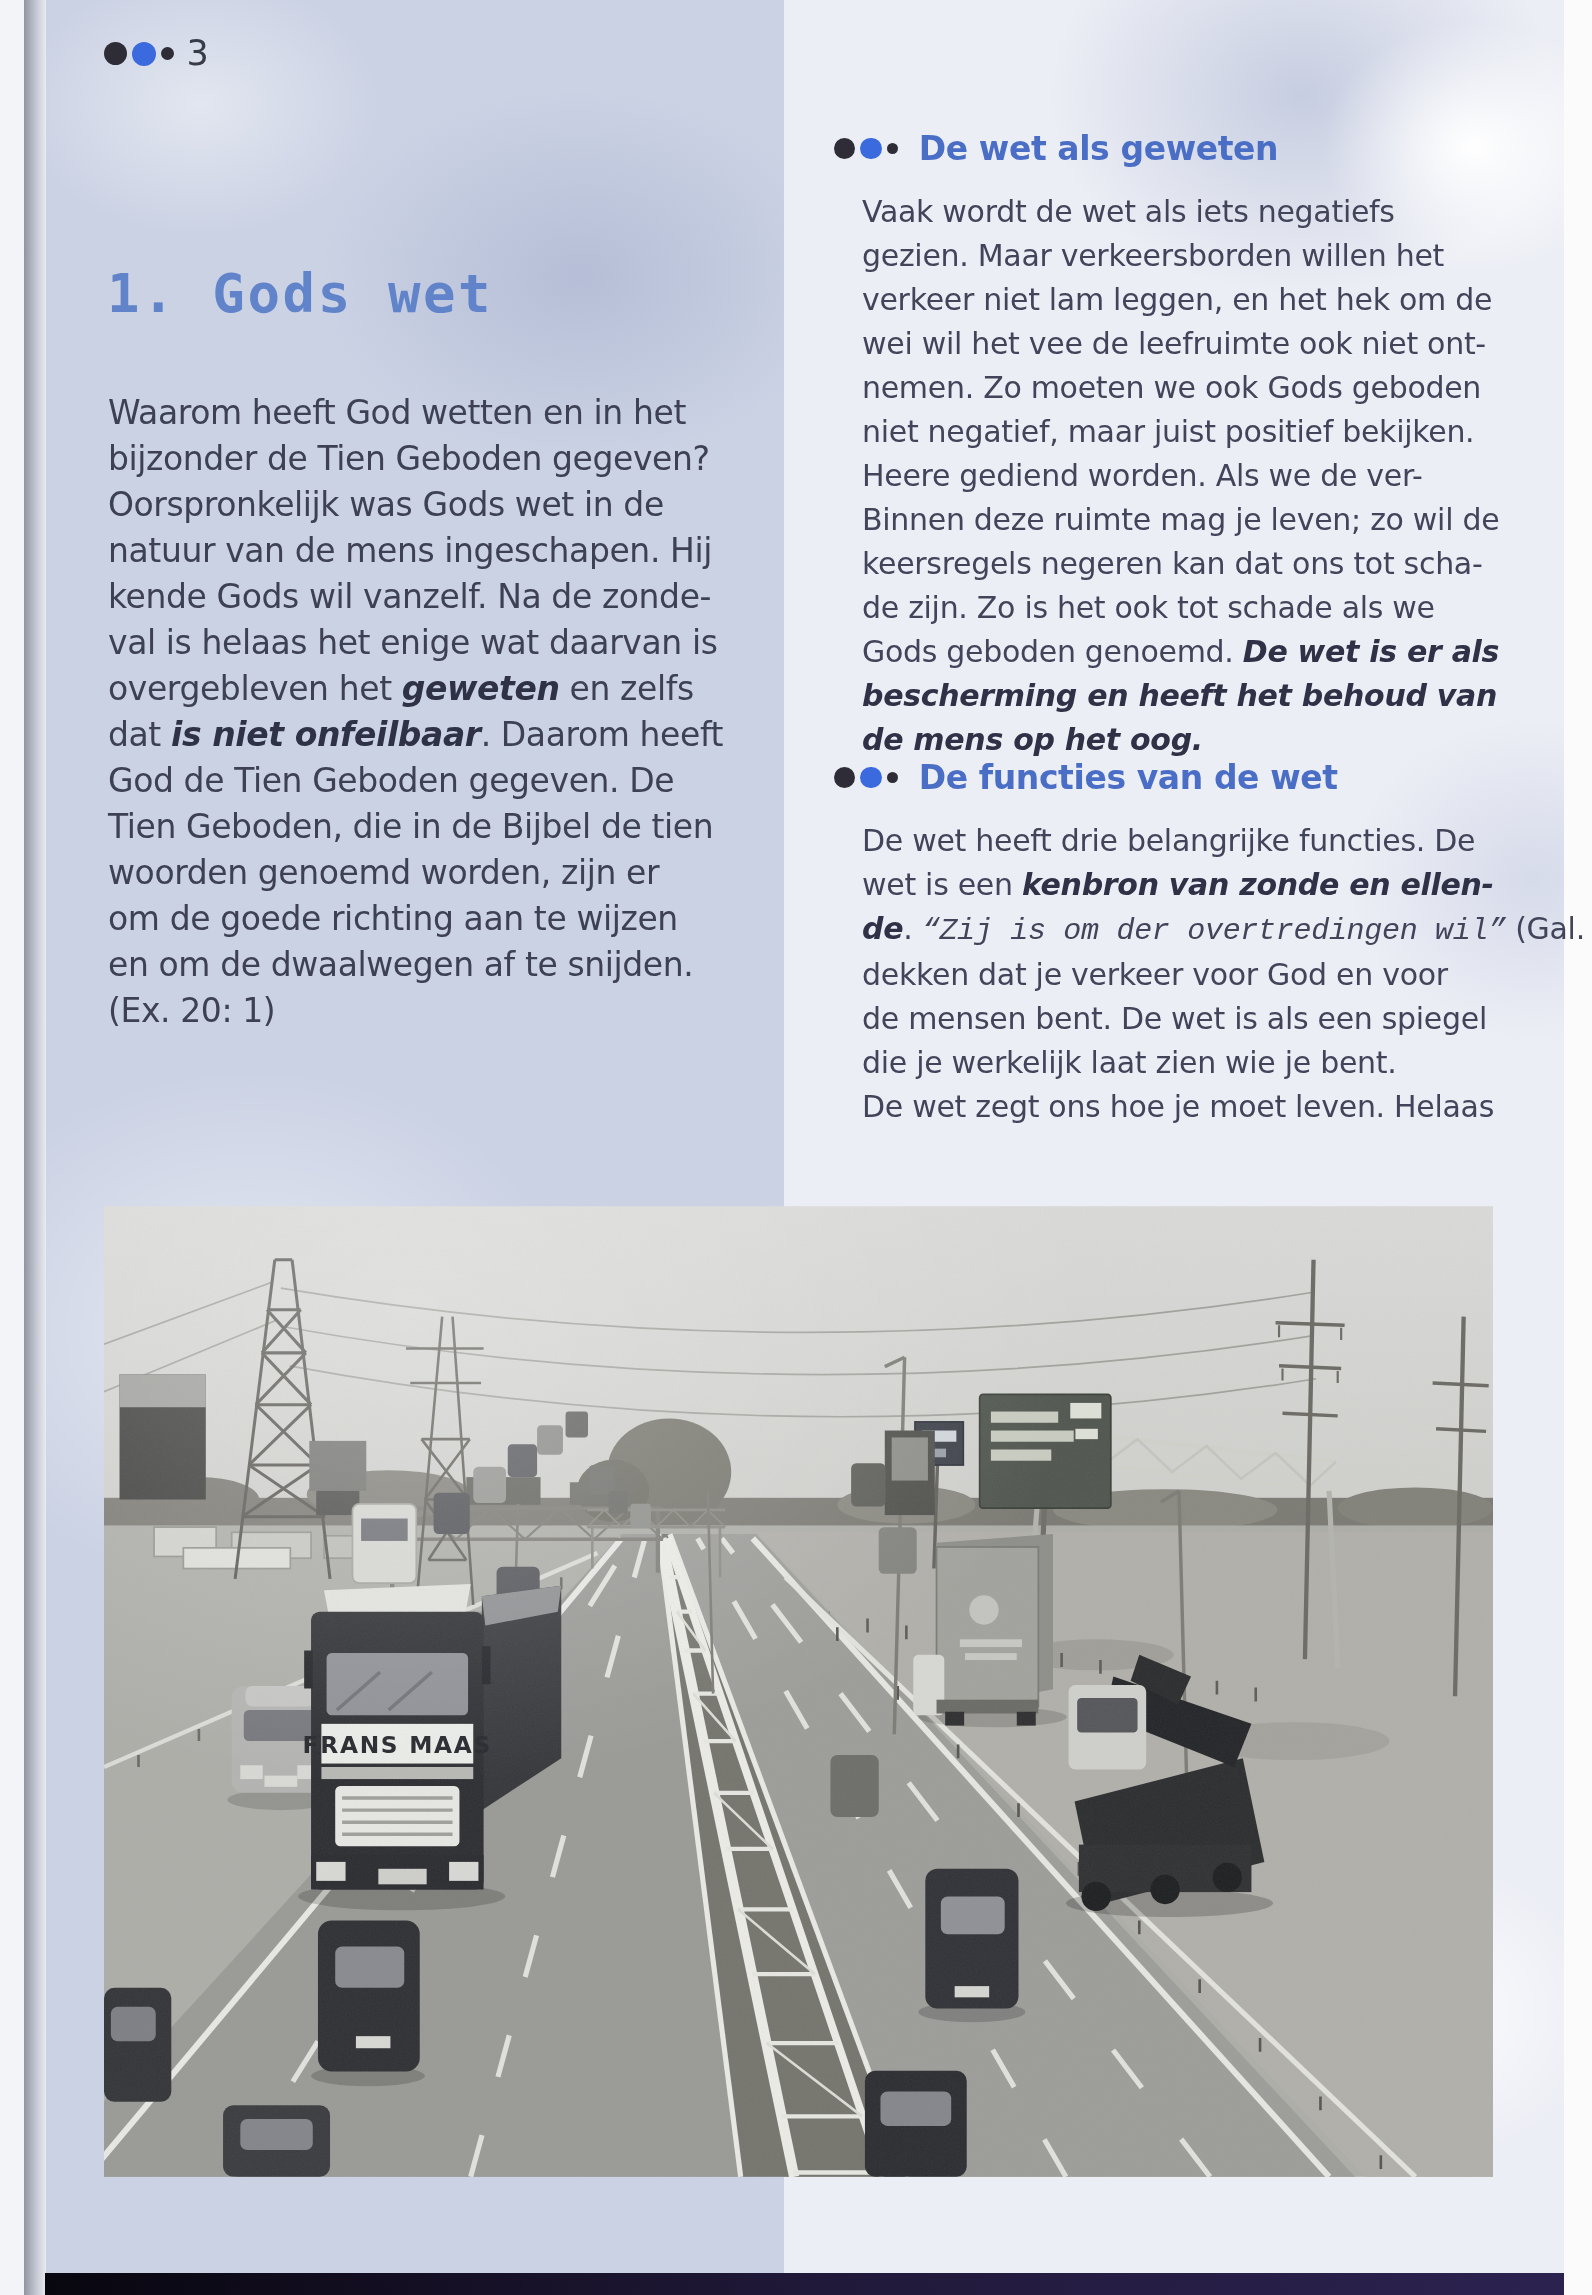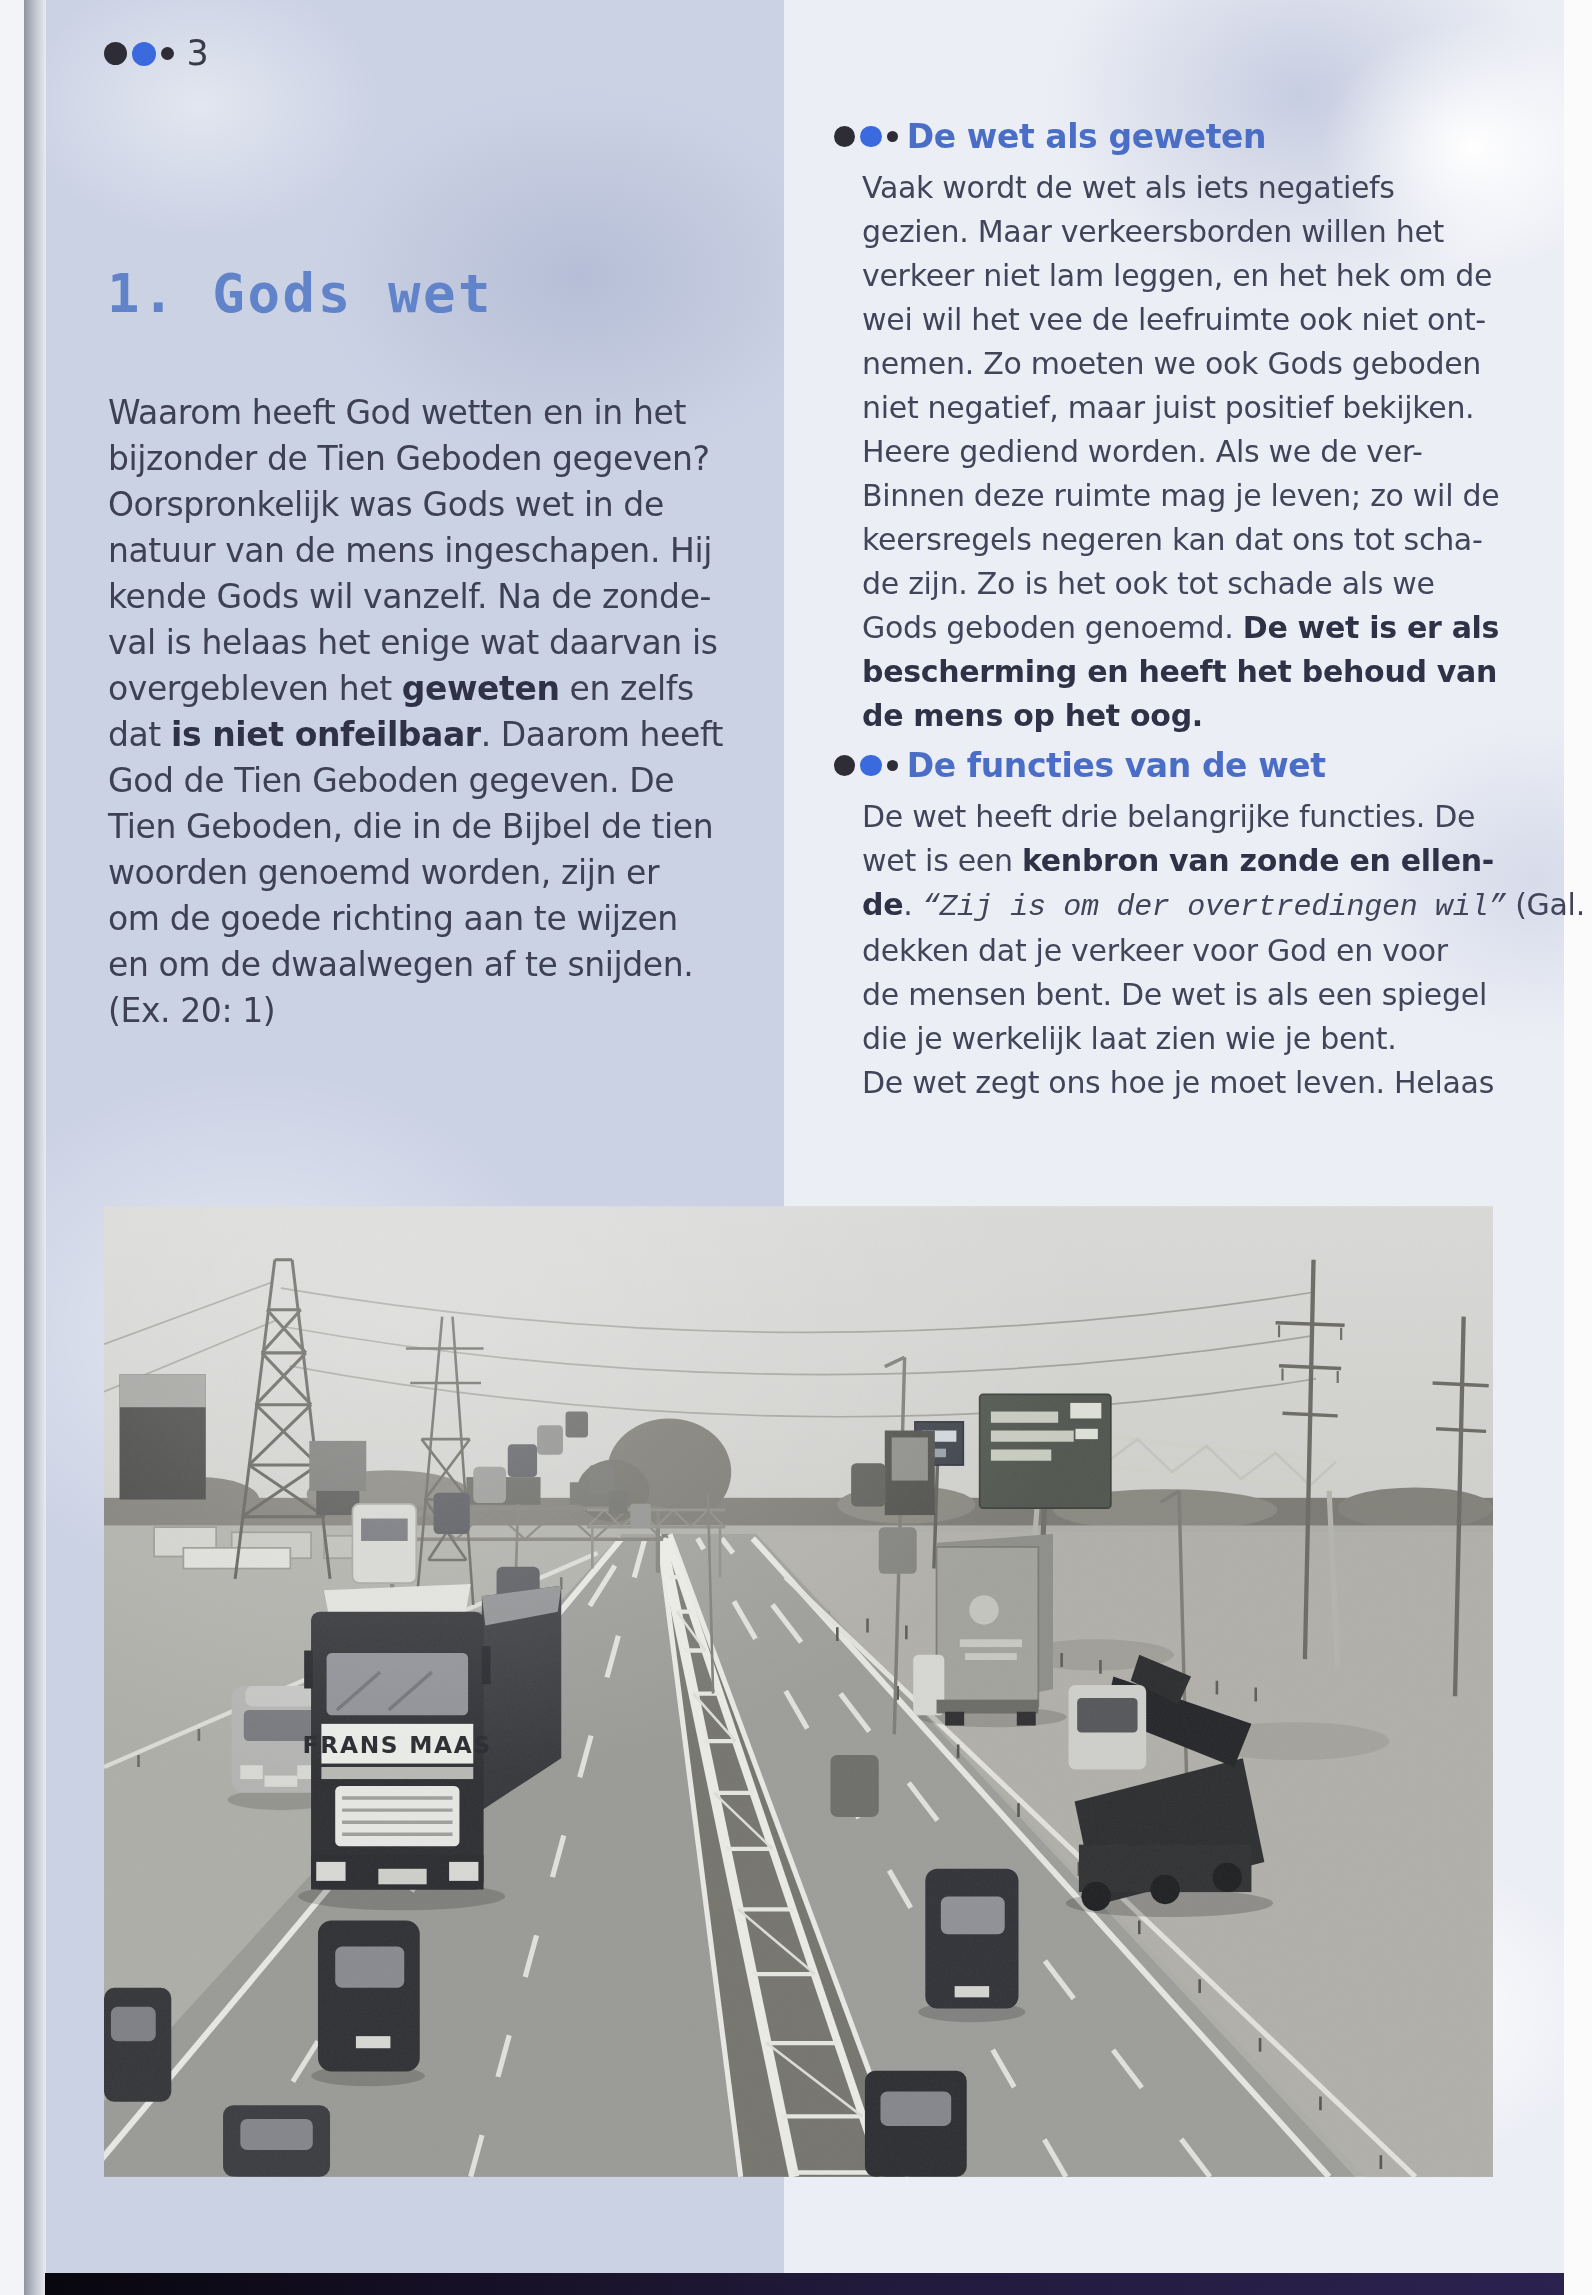--- a/index.html
+++ b/index.html
@@ -32,25 +32,25 @@
   .d3{width:13px;height:13px;background:#2e2d37;}
   .hd .d1{width:21px;height:21px}.hd .d2{width:21.6px;height:21.6px}.hd .d3{width:11.2px;height:11.2px}
   .pagenum-row{position:absolute;left:104px;top:36px;display:flex;align-items:center;gap:12px;}
   .page-number{font-size:35px;color:#383b48;line-height:1;}
   .title{position:absolute;left:107px;top:226px;font-family:"DejaVu Sans Mono",monospace;
     font-size:54px;color:#6083c9;letter-spacing:2.6px;white-space:nowrap;}
   .left-text{position:absolute;left:108px;top:390px;font-size:33px;line-height:46px;
     color:#3e4154;letter-spacing:-0.4px;white-space:nowrap;}
   .sec{position:absolute;left:834px;white-space:nowrap;}
   .sec-head{display:flex;align-items:center;gap:8.6px;margin-bottom:10.4px;}
-  .sec-head h2{margin:0;font-size:33px;font-weight:bold;color:#4a6ec6;letter-spacing:-0.4px;}
+  .sec-head h2{margin:12px;font-size:33px;font-weight:bold;color:#4a6ec6;letter-spacing:-0.4px;}
   .sec-body{font-size:30px;line-height:44px;color:#42455a;letter-spacing:-0.3px;margin-left:28px;}
   .sec1{top:117px;}
   .sec2{top:746px;}
-  .b{font-weight:bold;color:#2f3246;}
+  .b{font-weight:bold;color:#2f3246;font-style:italic;}
   .i{font-style:italic;font-family:Liberation Mono, monospace;}
   .photo{position:absolute;left:104px;top:1206px;width:1389px;height:971px;display:block;}
 </style>
 </head>
 <body>
 
 <div class="page">
   <div class="left-panel"></div>
   <div class="right-panel"></div>
   <div class="scan-strip"></div>

